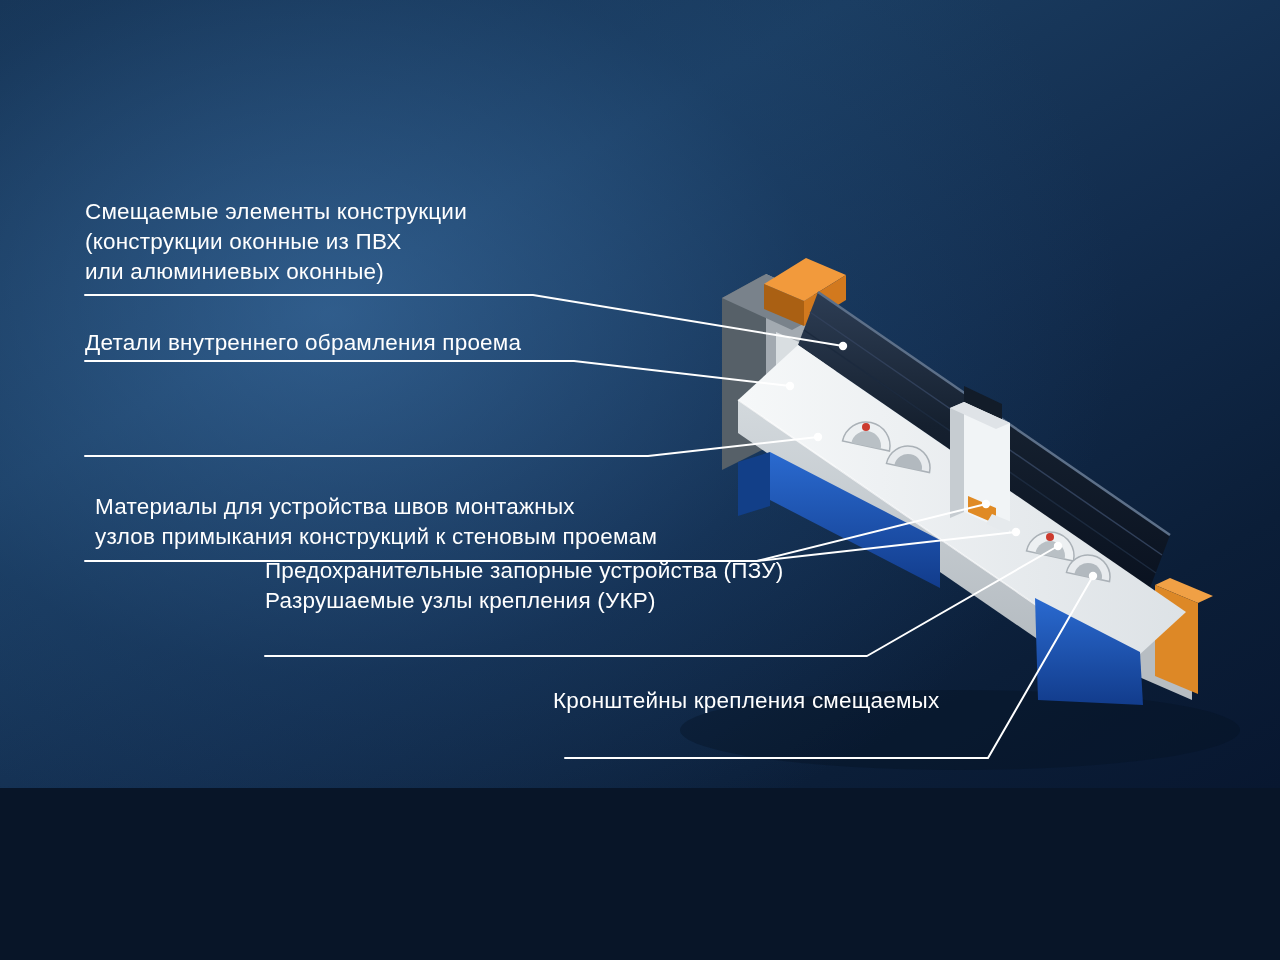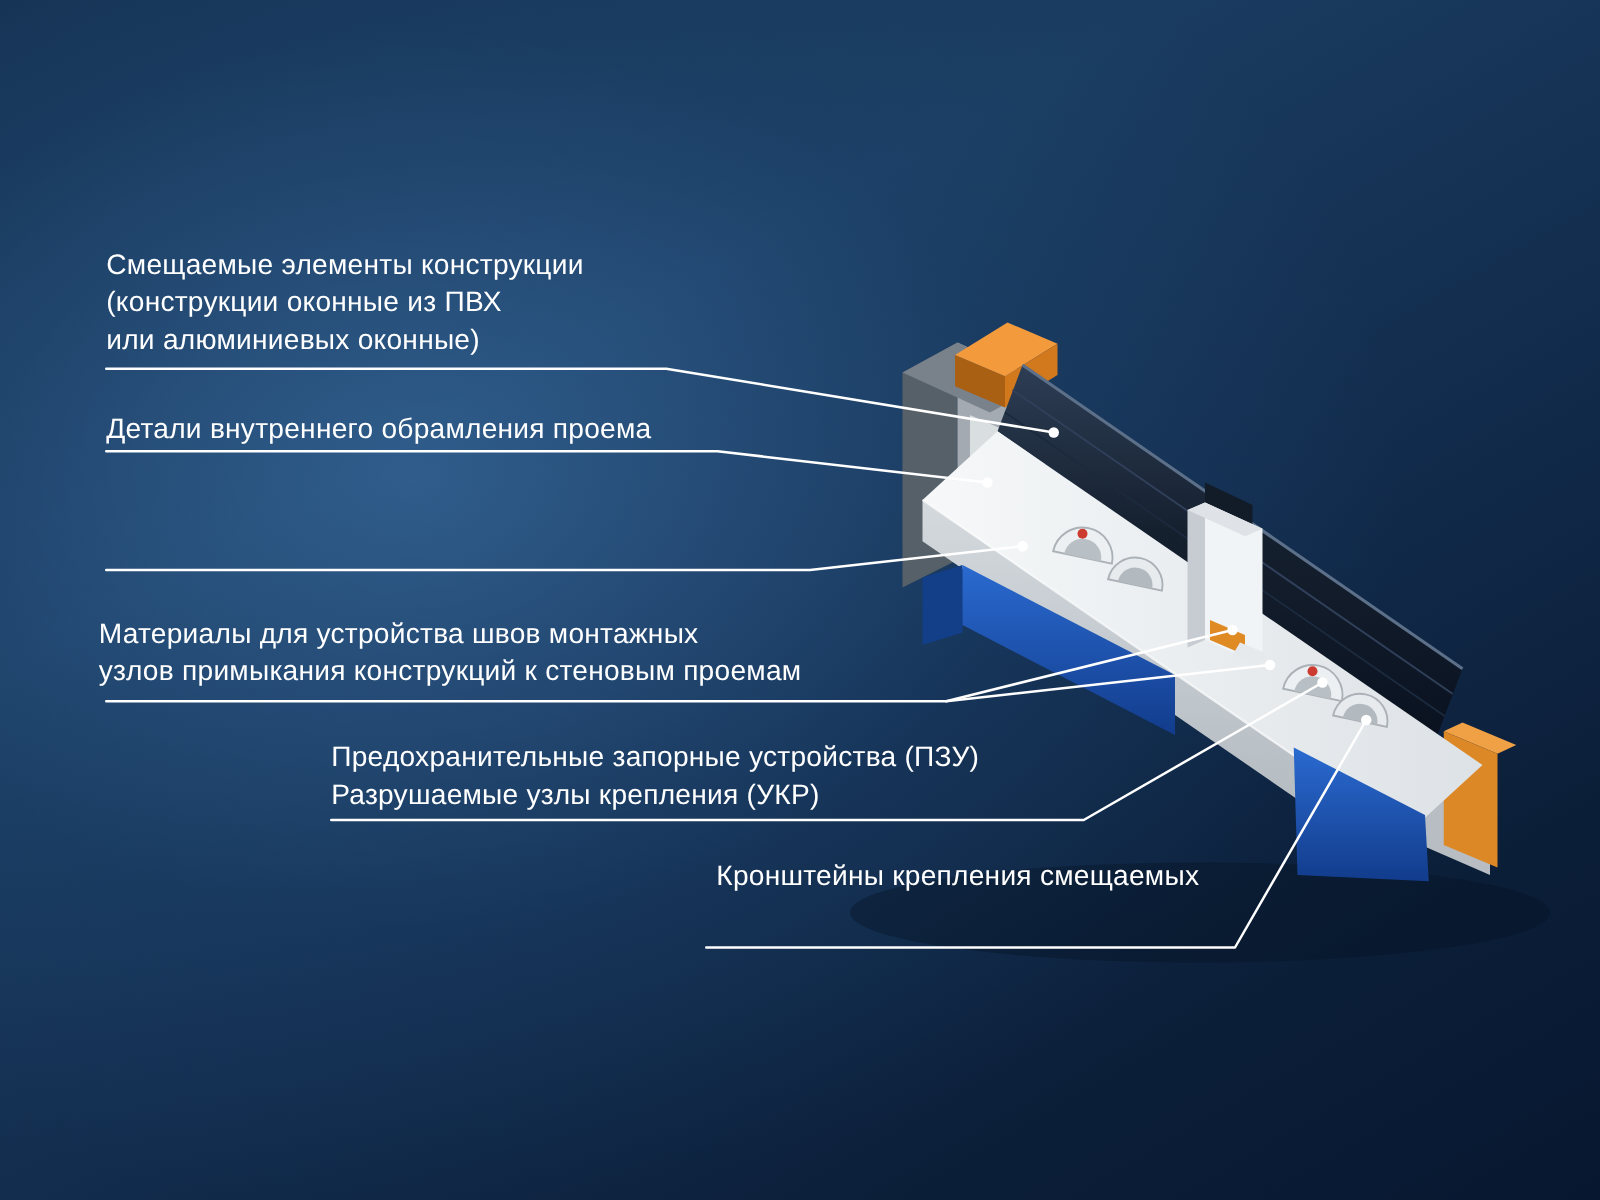--- a/index.html
+++ b/index.html
@@ -1,17 +1,17 @@
 <!DOCTYPE html>
 <html><head>
 <meta charset="utf-8">
 <style>
   html,body{margin:0;padding:0;background:#081528;}
   .stage{
-    position:relative;width:1280px;height:960px;overflow:hidden;
+    position:relative;width:1280px;height:788px;overflow:hidden;
     background:
       radial-gradient(1050px 780px at 26% 40%, rgba(70,126,184,0.50), rgba(34,76,122,0.28) 46%, rgba(10,26,48,0) 75%),
       linear-gradient(150deg,#14304f 0%, #1a3c60 32%, #122c4d 58%, #0b1e38 82%, #081730 100%);
     font-family:"Liberation Sans","DejaVu Sans",sans-serif;
   }
   .stage svg{position:absolute;left:0;top:0;width:1280px;height:960px;}
   .label{
     position:absolute;color:#ffffff;font-size:22.5px;line-height:30px;
     font-weight:500;letter-spacing:.2px;white-space:nowrap;
   }
@@ -155,27 +155,27 @@
     <span>Смещаемые элементы конструкции</span>
     <span>(конструкции оконные из ПВХ</span>
     <span>или алюминиевых оконные)</span>
   </div>
 
   <div class="label" style="left:85px;top:328px">
     <span>Детали внутреннего обрамления проема</span>
   </div>
 
 
-  <div class="label" style="left:79px;top:492px">
+  <div class="label" style="left:95px;top:492px">
     <span>Материалы для устройства швов монтажных</span>
     <span>узлов примыкания конструкций к стеновым проемам</span>
   </div>
 
-  <div class="label" style="left:265px;top:591px">
+  <div class="label" style="left:265px;top:556px">
     <span>Предохранительные запорные устройства (ПЗУ)</span>
     <span>Разрушаемые узлы крепления (УКР)</span>
   </div>
 
-  <div class="label" style="left:573px;top:686px">
+  <div class="label" style="left:553px;top:686px">
     <span>Кронштейны крепления смещаемых</span>
   </div>
 
 </div>
 
 </body></html>

